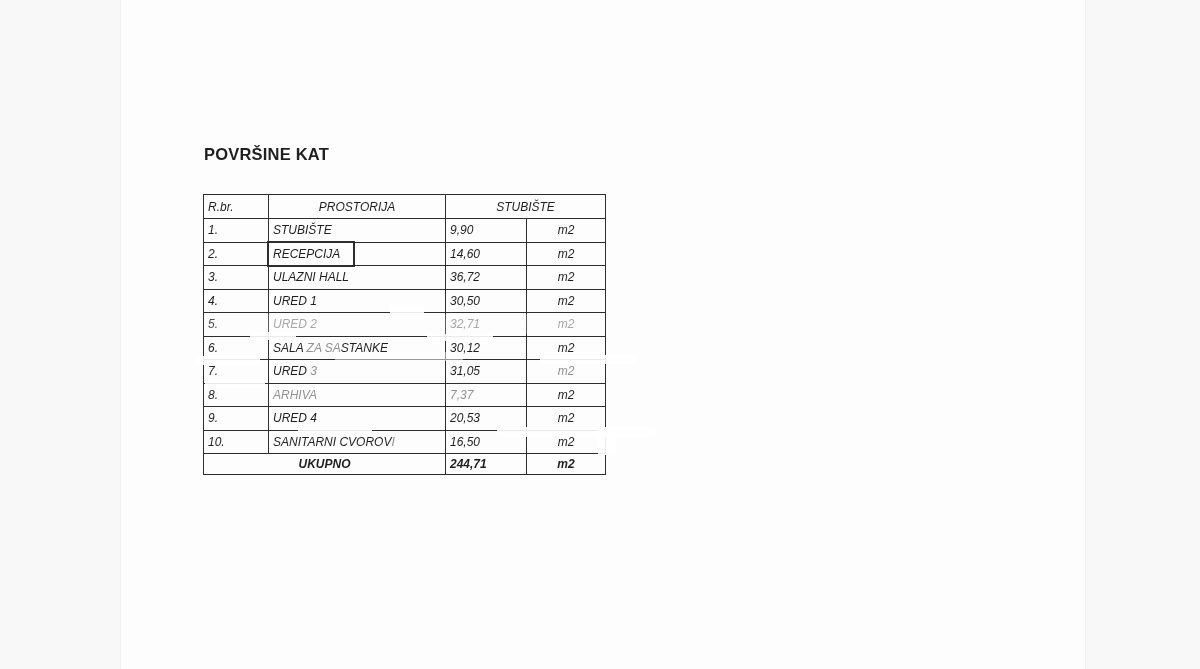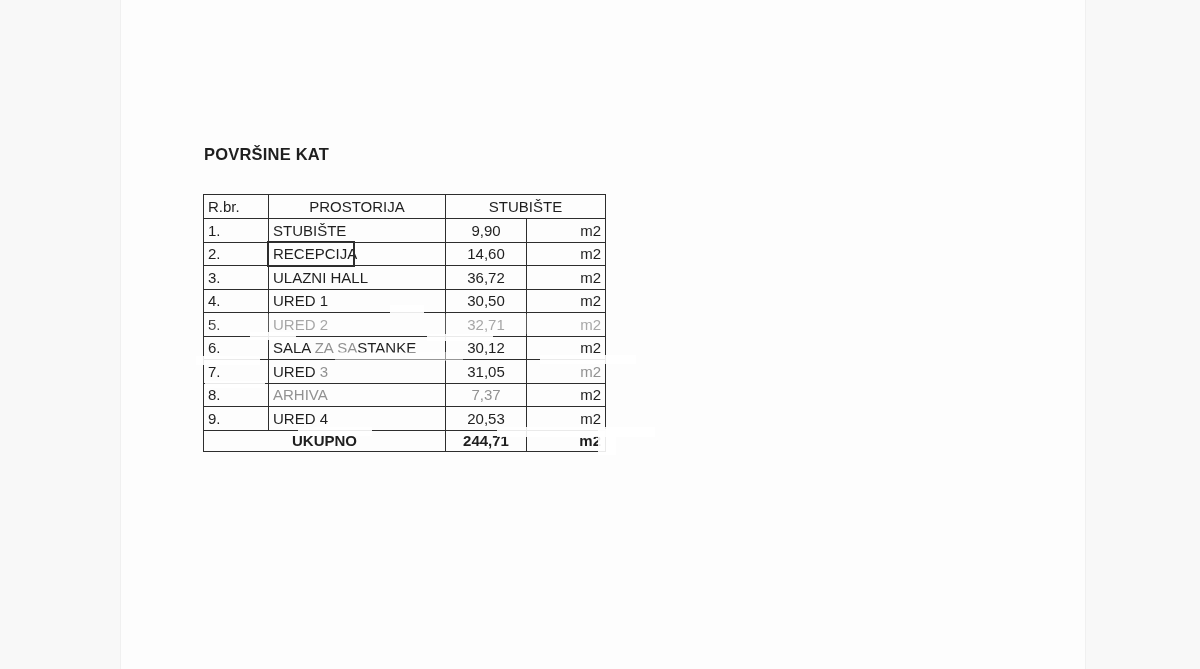--- a/index.html
+++ b/index.html
@@ -28,33 +28,34 @@
     position:absolute;left:204px;top:145px;margin:0;
     font-size:16.5px;font-weight:700;letter-spacing:.2px;
     color:var(--text);
   }
   table.areas{
     position:absolute;left:203px;top:194px;
     width:402px;border-collapse:collapse;table-layout:fixed;
   }
   table.areas th,table.areas td{
     border:1.5px solid var(--border);
-    font-size:15px;font-weight:400;color:var(--text);
+    font-size:12px;font-weight:400;color:var(--text);
     padding:0 4px;white-space:nowrap;box-sizing:border-box;
     line-height:1;
+    font-style:italic;
   }
   thead tr{height:24px;}
   tbody#rows tr{height:23.5px;}
   th.c-num{text-align:left;font-weight:400;}
   th.c-room,th.c-area{font-weight:400;}
   td.c-num{text-align:left;}
   td.c-room{text-align:left;padding-left:5px;position:relative;}
   td.c-room.center{text-align:center;}
-  td.c-val{text-align:center;padding-right:5px;}
-  td.c-unit{text-align:right;padding-left:4px;}
+  td.c-val{text-align:left;padding-right:5px;}
+  td.c-unit{text-align:center;padding-left:4px;}
   tr.total-row{height:21px;}
   tr.total-row td{font-weight:700;}
   td.t-label{text-align:center;}
   .muted{color:var(--muted);}
   .editbox{
     position:absolute;left:-2px;top:-2px;bottom:-2px;width:84px;
     border:2px solid var(--border);
     pointer-events:none;
   }
   .watermark{position:absolute;left:0;top:0;width:1200px;height:669px;pointer-events:none;}
@@ -132,20 +133,26 @@
           <td class="c-room"><span class="muted">ARHIVA</span></td>
           <td class="c-val"><span class="muted">7,37</span></td>
           <td class="c-unit"><span>m2</span></td>
         </tr>
         <tr>
           <td class="c-num">9.</td>
           <td class="c-room"><span>URED 4</span></td>
           <td class="c-val"><span>20,53</span></td>
           <td class="c-unit"><span>m2</span></td>
         </tr>
+        <tr>
+          <td class="c-num">10.</td>
+          <td class="c-room"><span>SANITARNI ČVOROV</span><span class="muted">I</span></td>
+          <td class="c-val"><span>16,50</span></td>
+          <td class="c-unit"><span>m2</span></td>
+        </tr>
       </tbody>
     <tbody>
       <tr class="total-row">
         <td class="t-label" colspan="2">UKUPNO</td>
         <td class="c-val">244,71</td>
         <td class="c-unit">m2</td>
       </tr>
     </tbody>
   </table>
 

